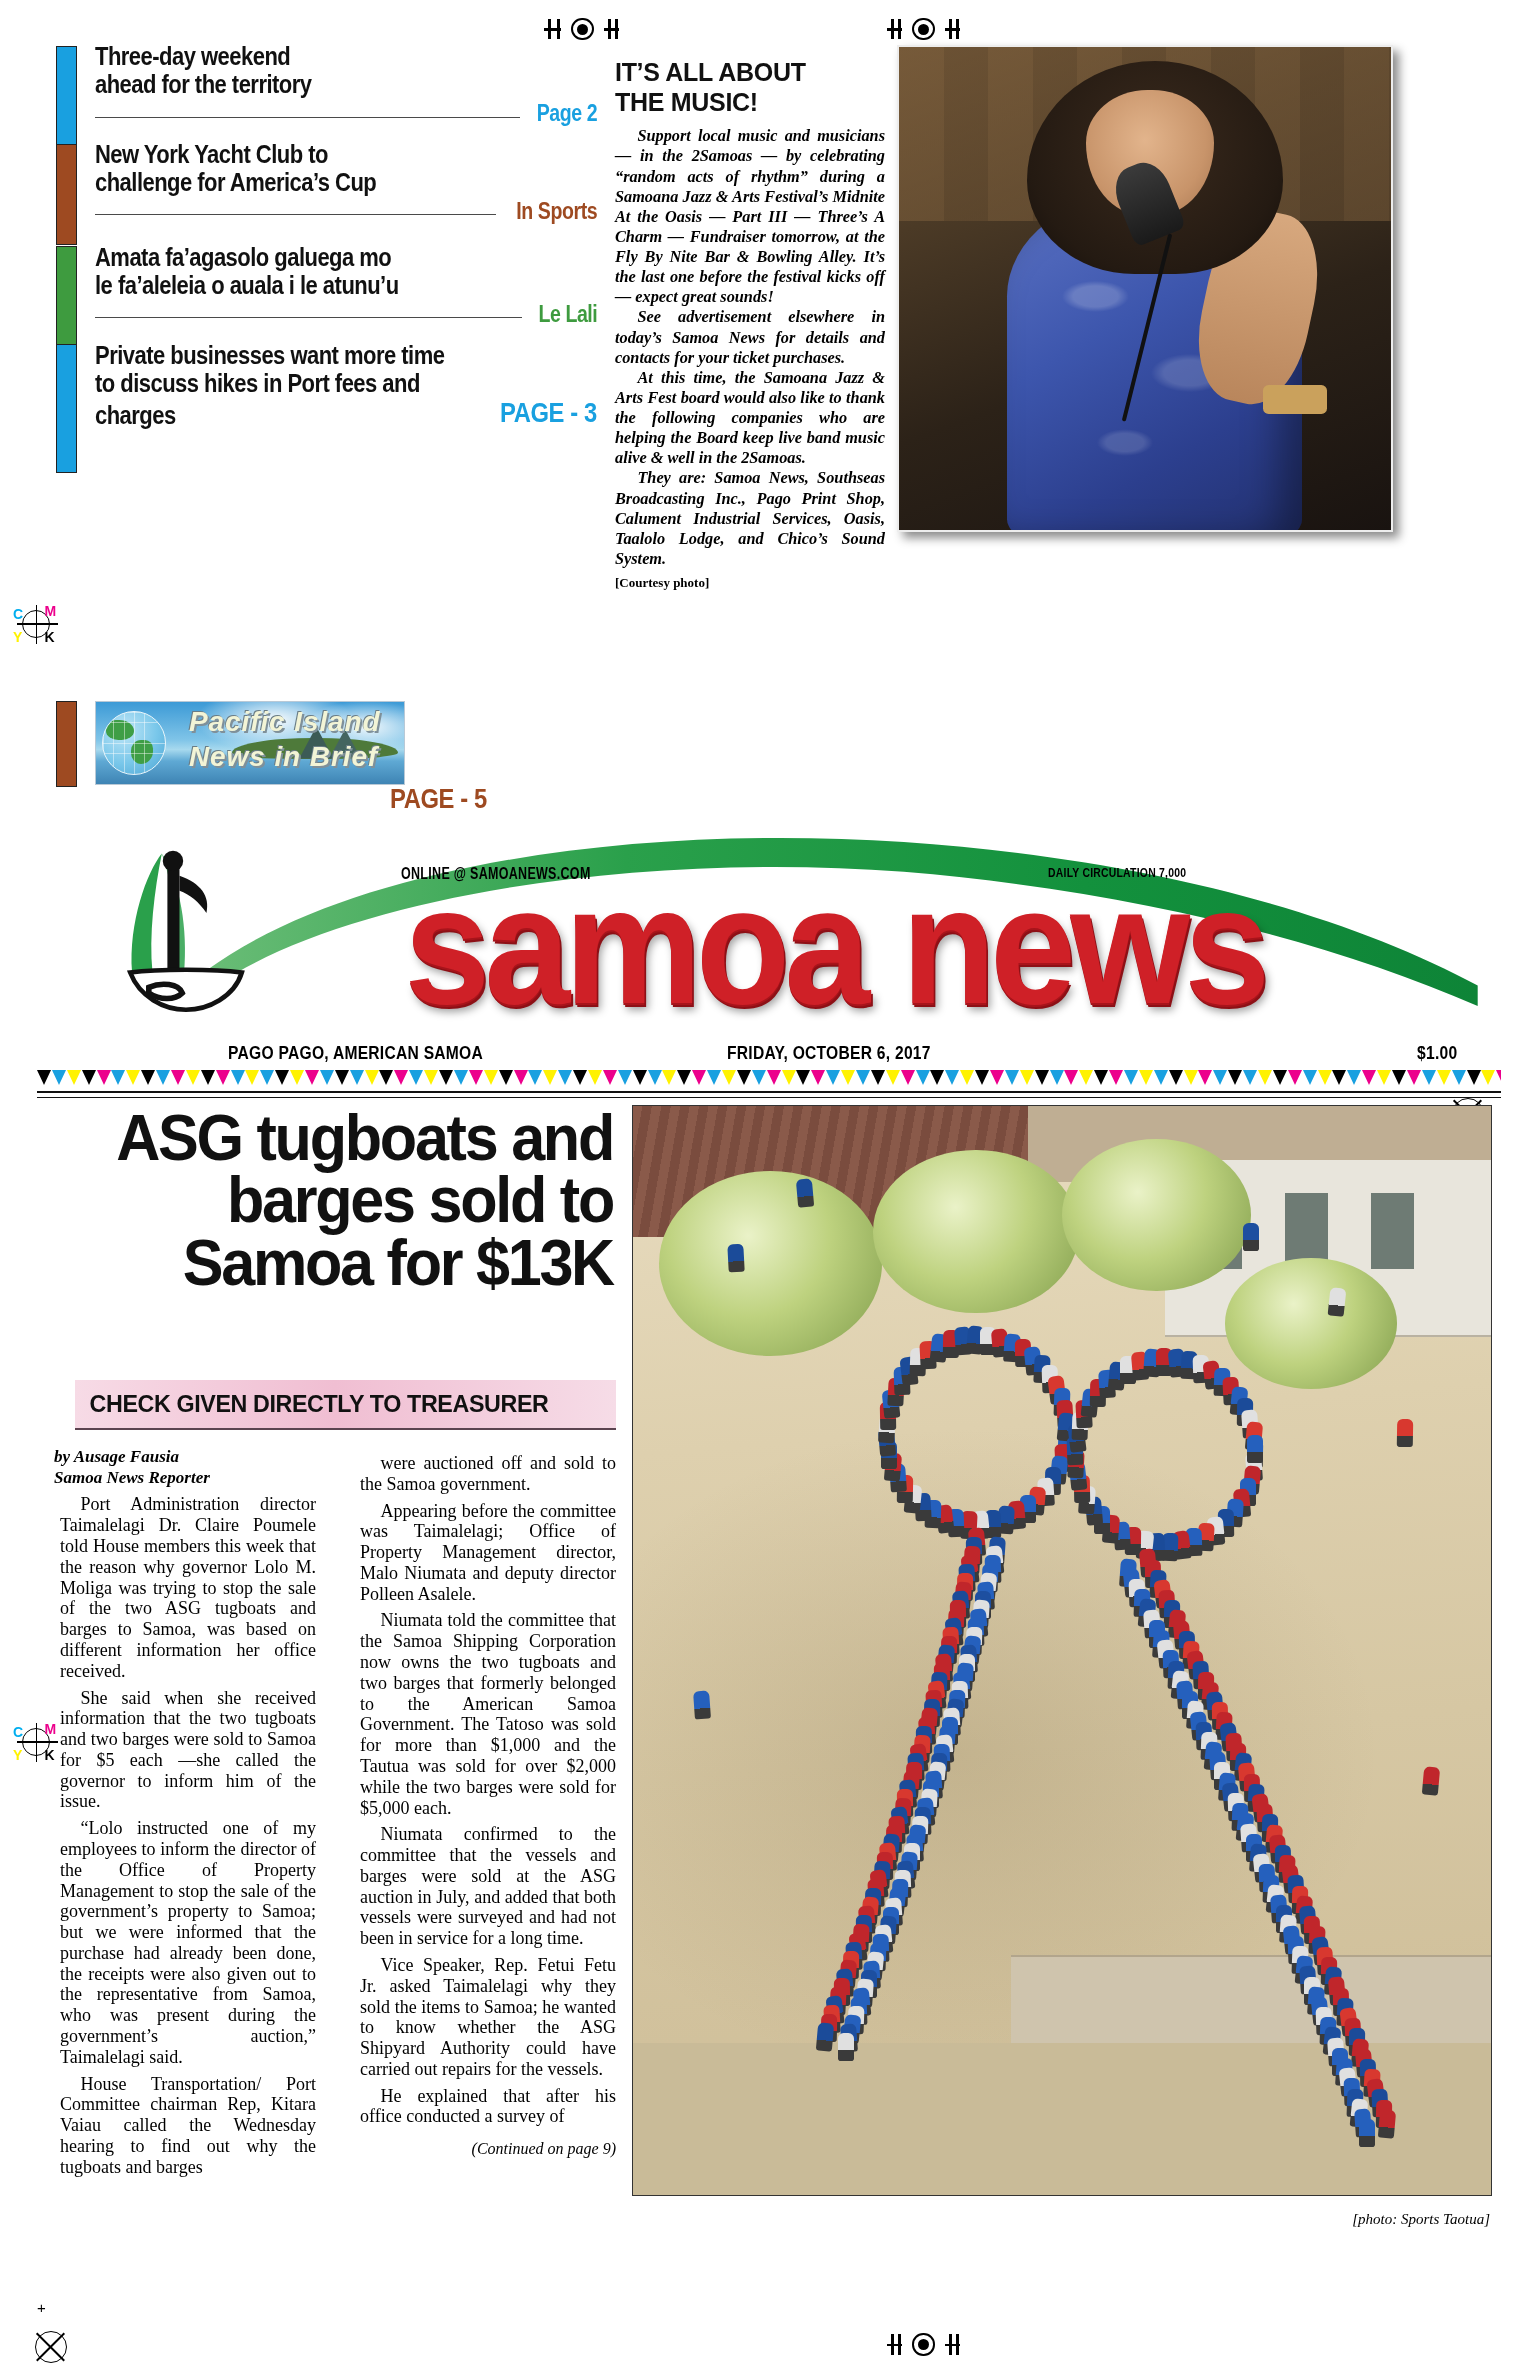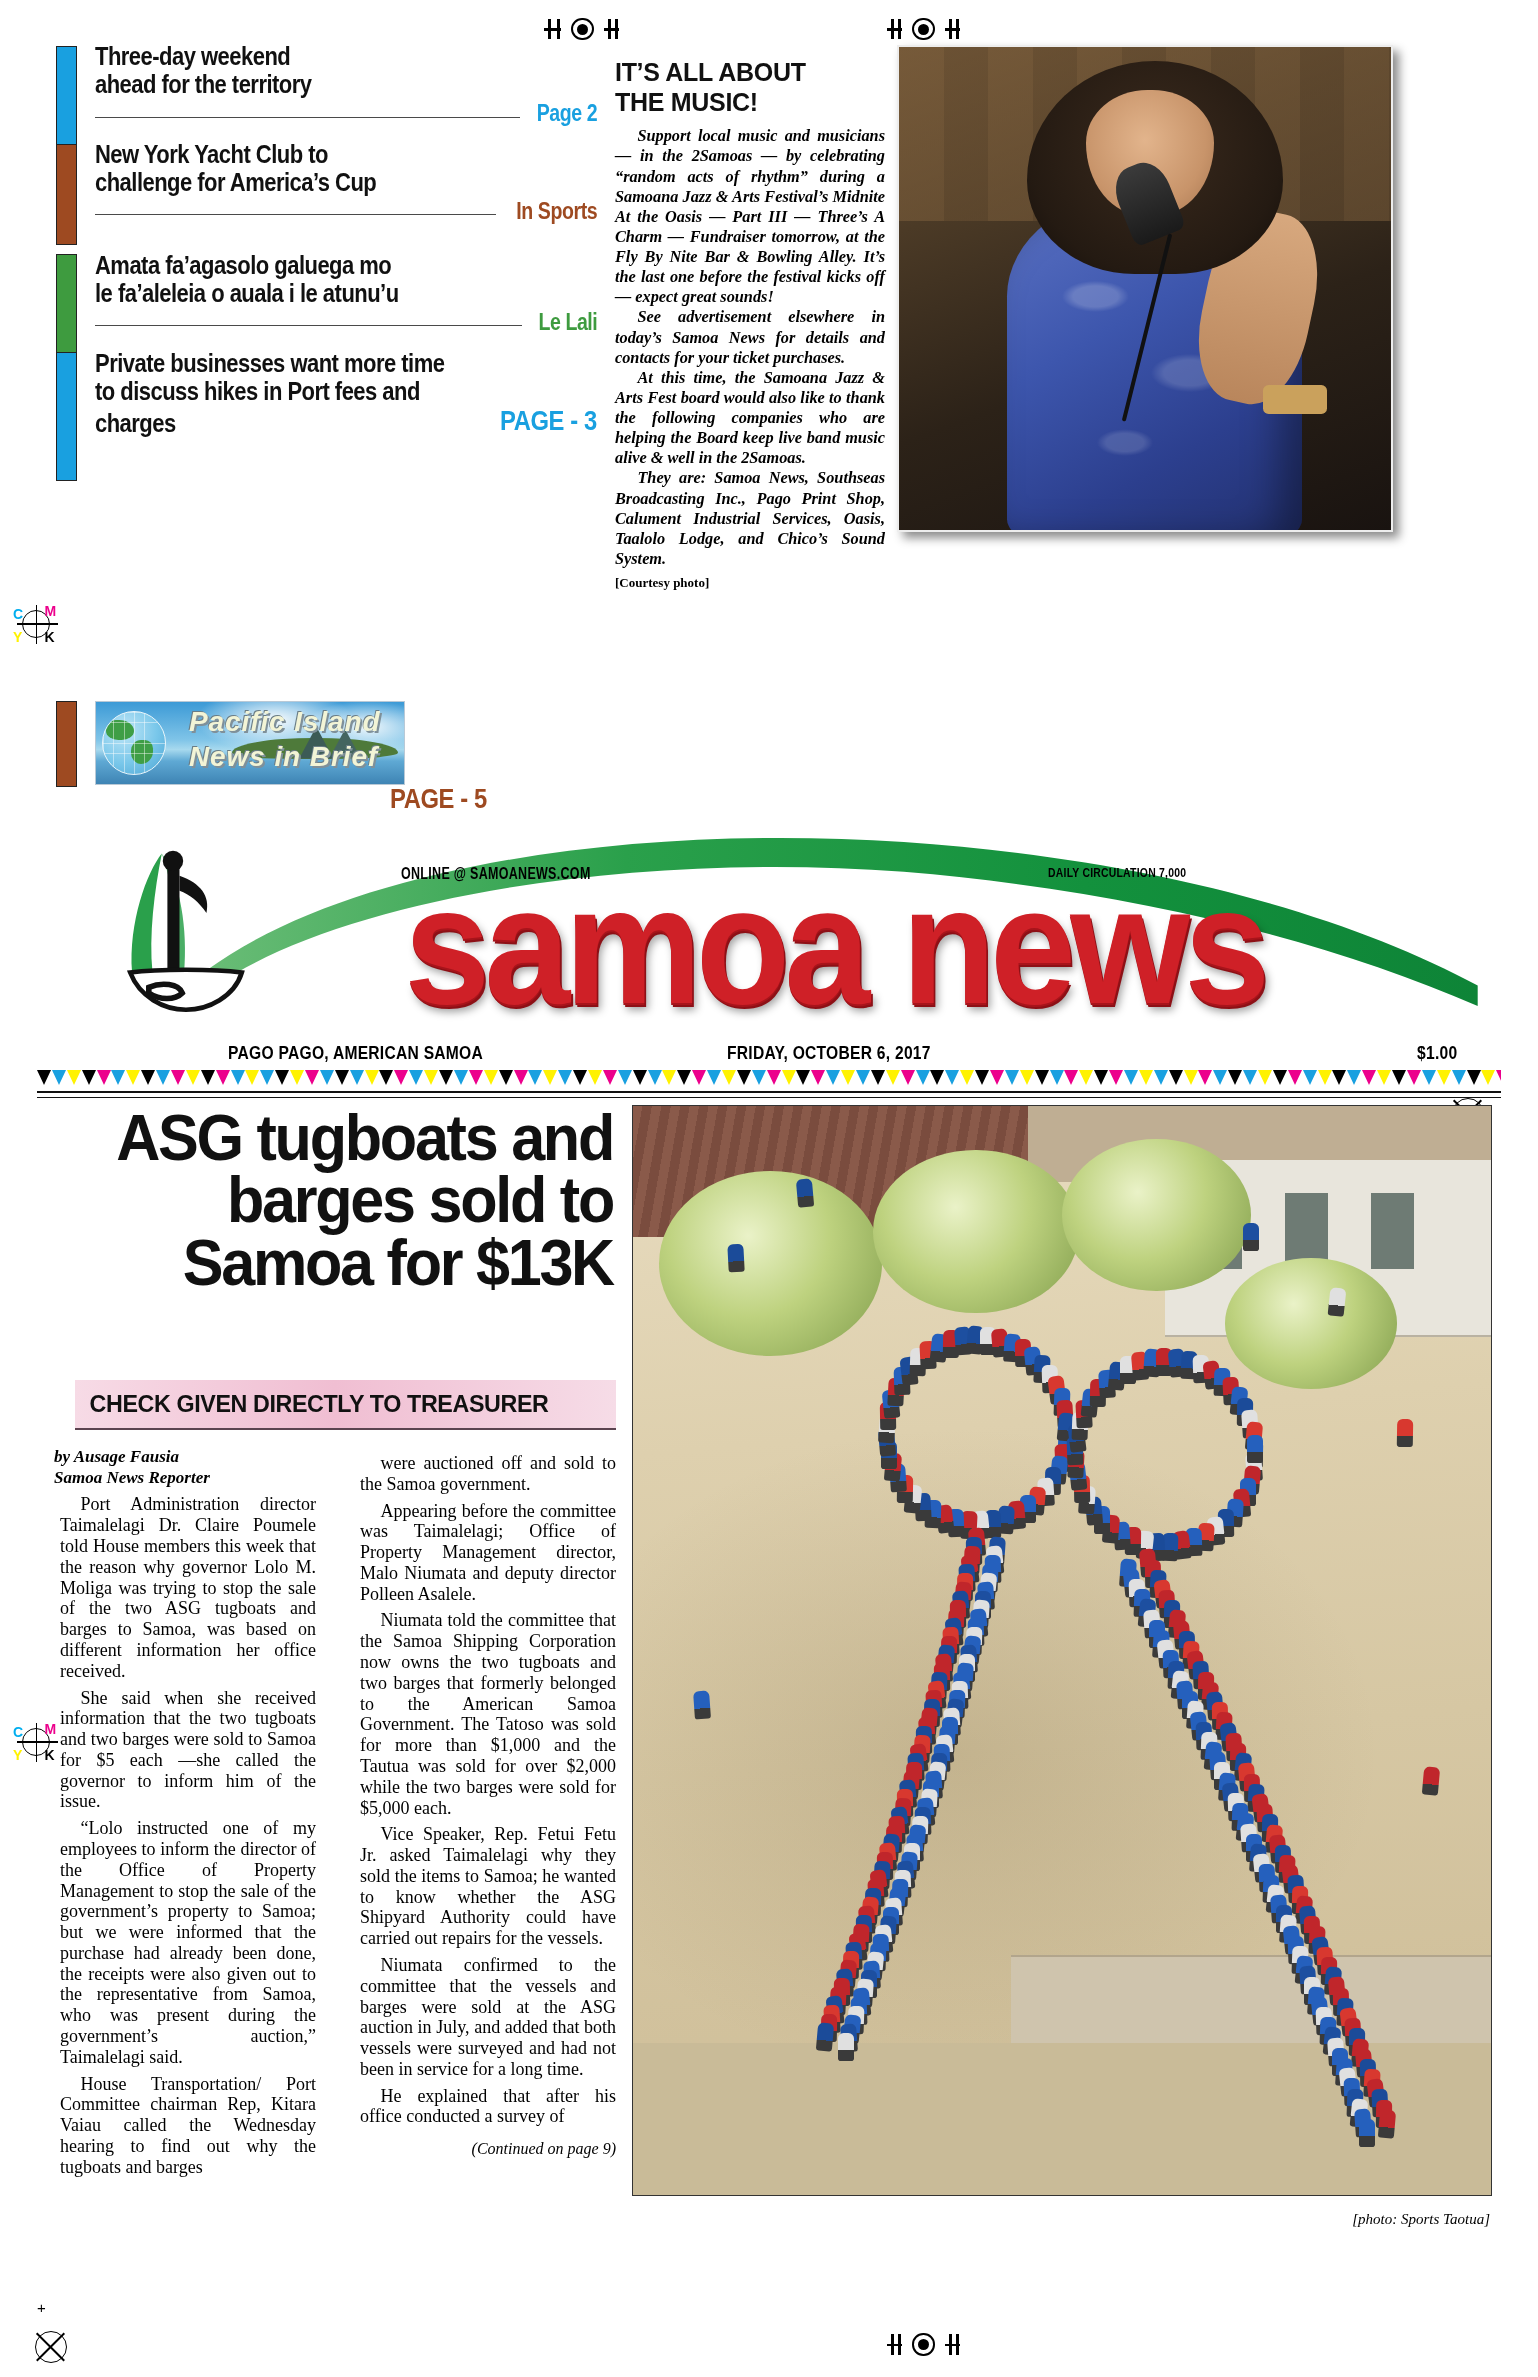--- a/index.html
+++ b/index.html
@@ -251,21 +251,21 @@
     <div class="sky-item" style="margin-bottom:13px;">
       <div class="sky-bar" style="height:101px;background:#19A0E0;"></div>
       <div class="sky-head">Three-day weekend</div>
       <div class="sky-head">ahead for the territory</div>
       <div class="sky-foot">
         <div class="sky-rule"></div>
         <div class="sky-page" style="color:#19A0E0;">Page 2</div>
       </div>
     </div>
 
-    <div class="sky-item" style="margin-bottom:26px;">
+    <div class="sky-item" style="margin-bottom:18px;">
       <div class="sky-bar" style="height:101px;background:#9E4A21;"></div>
       <div class="sky-head">New York Yacht Club to</div>
       <div class="sky-head">challenge for America’s Cup</div>
       <div class="sky-foot">
         <div class="sky-rule"></div>
         <div class="sky-page" style="color:#9E4A21;">In Sports</div>
       </div>
     </div>
 
     <div class="sky-item" style="margin-bottom:13px;">
@@ -488,22 +488,22 @@
       <div class="byline" style="margin-bottom:1.9px;">Samoa News Reporter</div>
       <p>Port Administration director Taimalelagi Dr. Claire Poumele told House members this week that the reason why governor Lolo M. Moliga was trying to stop the sale of the two ASG tugboats and barges to Samoa, was based on different information her office received.</p>
       <p>She said when she received information that the two tugboats and two barges were sold to Samoa for $5 each —she called the governor to inform him of the issue.</p>
       <p>“Lolo instructed one of my employees to inform the director of the Office of Property Management to stop the sale of the government’s property to Samoa; but we were informed that the purchase had already been done, the receipts were also given out to the representative from Samoa, who was present during the government’s auction,” Taimalelagi said.</p>
       <p>House Transportation/ Port Committee chairman Rep, Kitara Vaiau called the Wednesday hearing to find out why the tugboats and barges</p>
     </div>
     <div class="col c2">
       <p>were auctioned off and sold to the Samoa government.</p>
       <p>Appearing before the committee was Taimalelagi; Office of Property Management director, Malo Niumata and deputy director Polleen Asalele.</p>
       <p>Niumata told the committee that the Samoa Shipping Corporation now owns the two tugboats and two barges that formerly belonged to the American Samoa Government. The Tatoso was sold for more than $1,000 and the Tautua was sold for over $2,000 while the two barges were sold for $5,000 each.</p>
+      <p>Niumata confirmed to the committee that the vessels and barges were sold at the ASG auction in July, and added that both vessels were surveyed and had not been in service for a long time.</p>
       <p>Vice Speaker, Rep. Fetui Fetu Jr. asked Taimalelagi why they sold the items to Samoa; he wanted to know whether the ASG Shipyard Authority could have carried out repairs for the vessels.</p>
-      <p>Niumata confirmed to the committee that the vessels and barges were sold at the ASG auction in July, and added that both vessels were surveyed and had not been in service for a long time.</p>
       <p>He explained that after his office conducted a survey of</p>
       <p class="contd">(Continued on page 9)</p>
     </div>
   </div>
 
   <div class="mainphoto">
     <div class="mp-yard"></div>
     <div class="mp-roof"></div>
     <div class="mp-roof2"></div>
     <div class="mp-bldg"></div>

